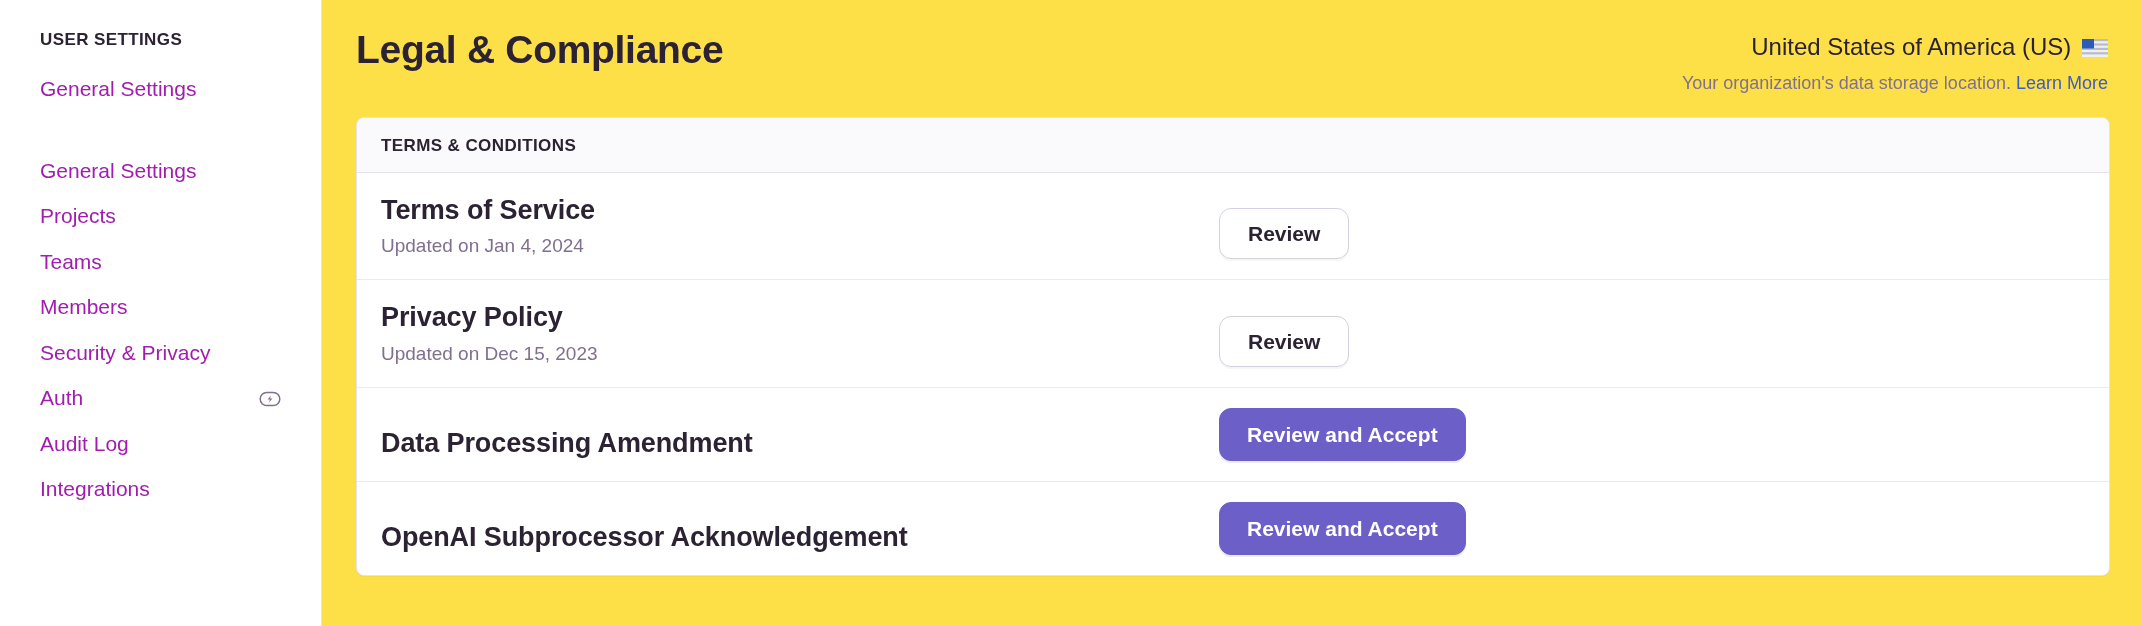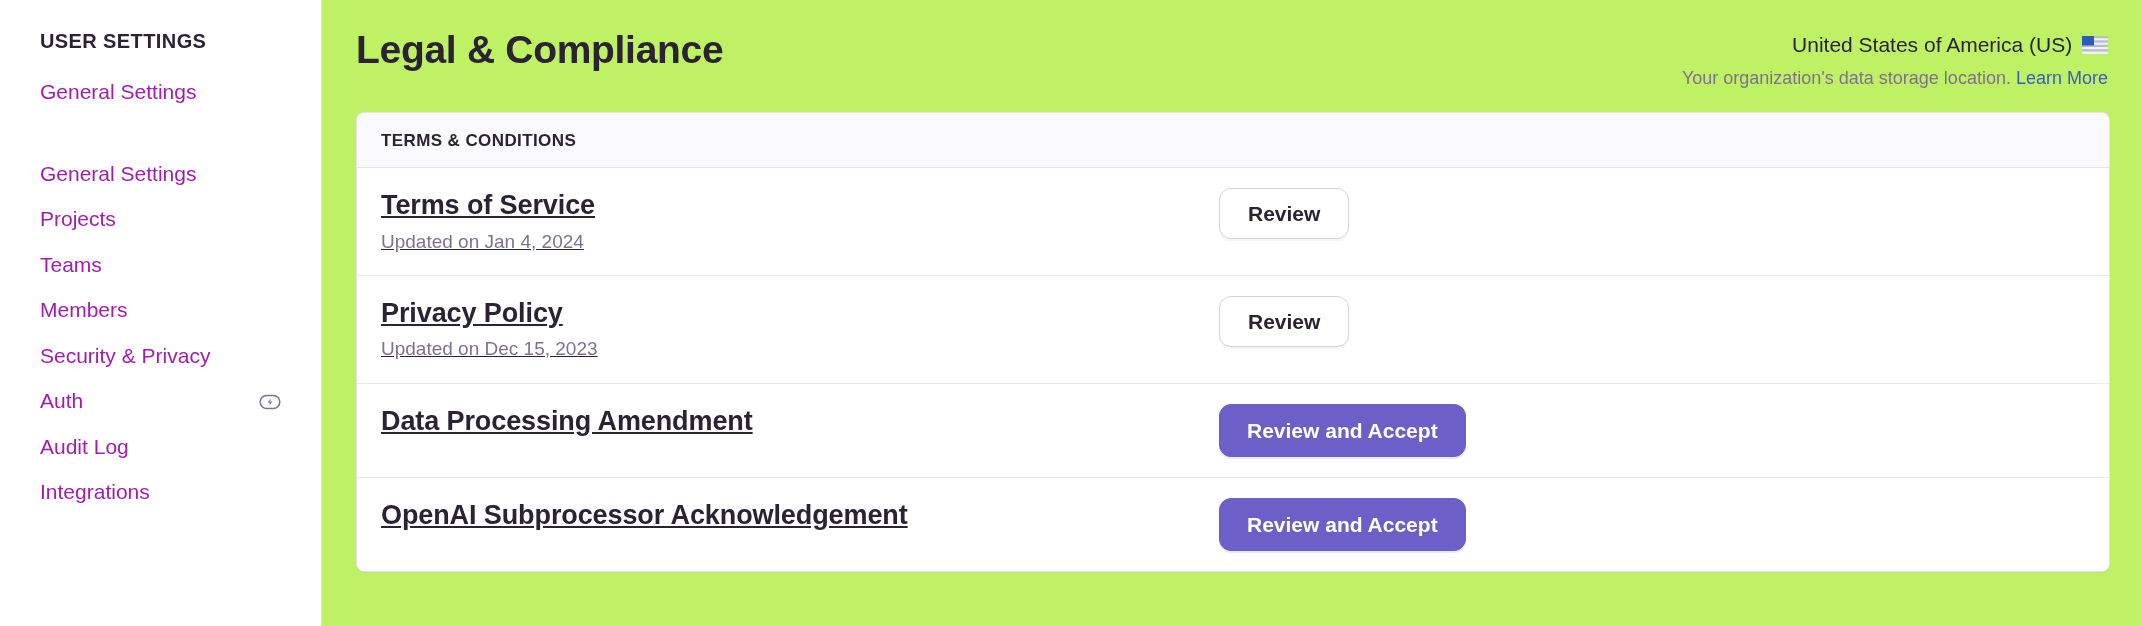--- a/index.html
+++ b/index.html
@@ -31,21 +31,21 @@
     height: 626px;
     background: #FFFFFF;
     border-right: 1px solid #E7E1EC;
     padding: 30px 0 0 0;
     overflow: hidden;
   }
 
   .nav-group { margin-bottom: 10px; }
 
   .nav-heading {
-    font-size: 20px;
+    font-size: 17px;
     font-weight: bold;
     letter-spacing: 0.4px;
     color: #2B2233;
     padding: 0 40px;
     margin-bottom: 16px;
     text-transform: uppercase;
   }
 
   .nav-group.second .nav-heading { margin-bottom: 14px; }
 
@@ -68,21 +68,21 @@
     width: 22px;
     height: 22px;
     flex: 0 0 22px;
     display: inline-block;
   }
 
   
   .main {
     flex: 1 1 auto;
     height: 626px;
-    background: #bef264;
+    background: #fde047;
     padding: 22px 32px 0 34px;
     position: relative;
     overflow: hidden;
   }
 
   .page-header {
     display: flex;
     align-items: flex-start;
     justify-content: space-between;
     padding: 0 2px 0 0;
@@ -97,21 +97,21 @@
     line-height: 1.25;
     padding-top: 4px;
   }
 
   .storage-info {
     text-align: right;
     padding-top: 8px;
   }
 
   .storage-location {
-    font-size: 21px;
+    font-size: 24px;
     color: #2B2233;
     line-height: 1.45;
     white-space: nowrap;
   }
 
   .flag-icon {
     display: inline-block;
     margin-left: 4px;
     vertical-align: -2px;
   }
@@ -144,26 +144,25 @@
     padding: 18px 24px 16px 24px;
     font-size: 17px;
     font-weight: bold;
     letter-spacing: 0.4px;
     color: #2B2233;
     text-transform: uppercase;
   }
 
   .panel-row {
     display: flex;
-    align-items: flex-start;
+    align-items: flex-end;
     justify-content: flex-start;
     padding: 20px 24px;
     border-bottom: 1px solid #EDE8F1;
     min-height: 90px;
-    text-decoration: underline;
   }
 
   .panel-row:last-child { border-bottom: none; }
 
   .row-text {
     flex: 0 0 auto;
     width: 838px;
     min-width: 0;
   }
 

